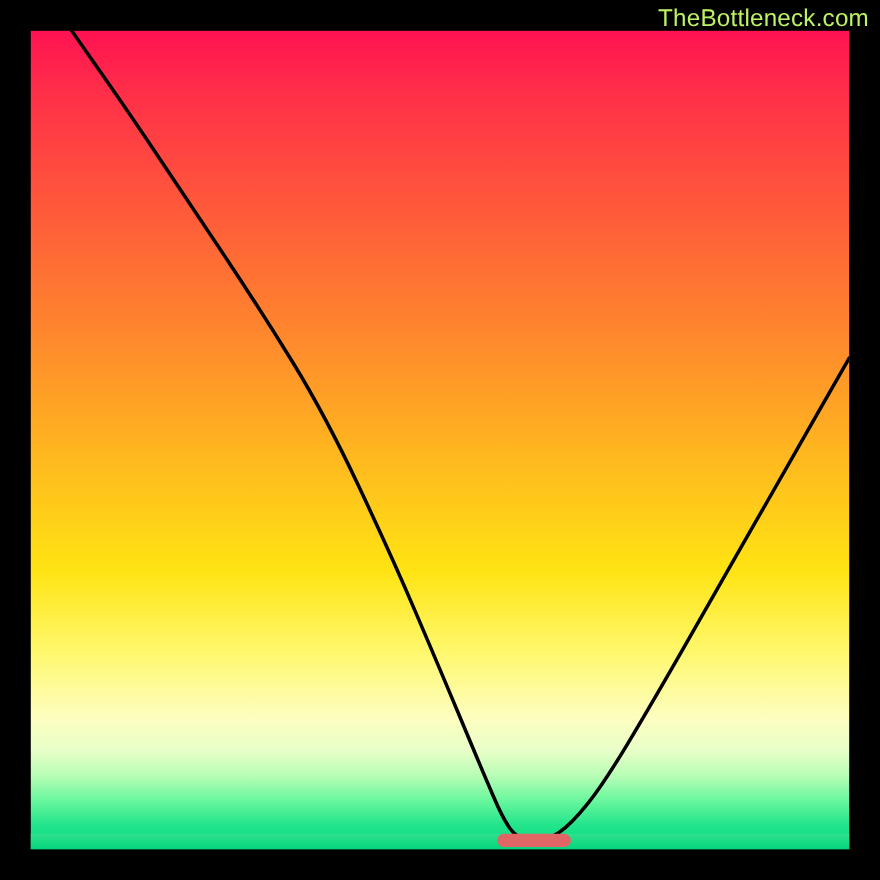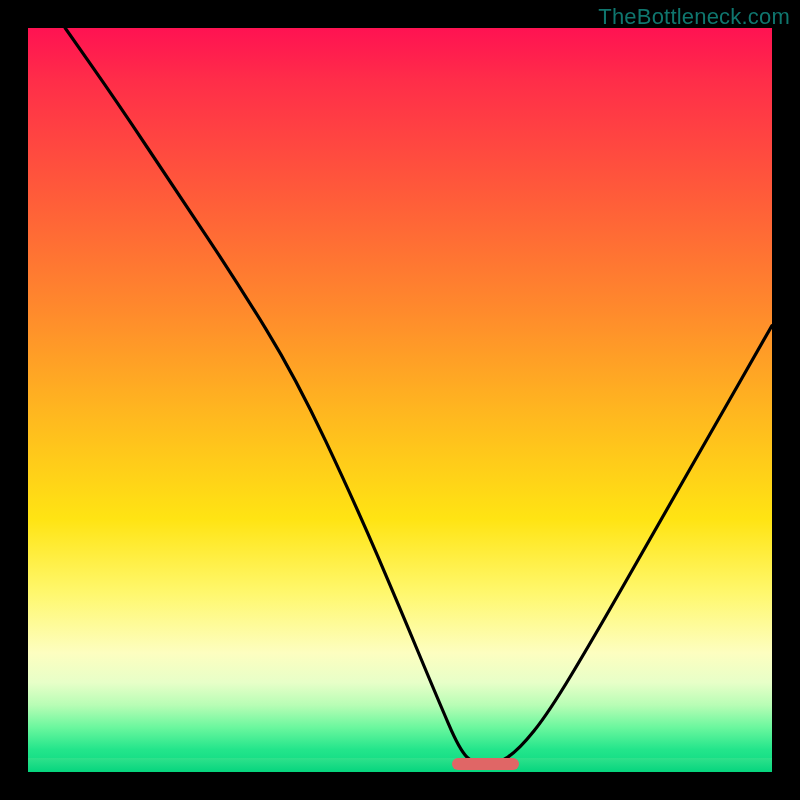--- a/index.html
+++ b/index.html
@@ -68,21 +68,21 @@
     position: absolute;
     height: 12px;
     border-radius: 6px;
     background: #e06666;
     bottom: 2px;
   }
   .watermark {
     position: absolute;
     top: 4px;
     right: 10px;
-    color: #0f766e;
+    color: #bef264;
     font-size: 22px;
     letter-spacing: 0.2px;
   }
 </style>
 </head>
 <body>
 
 <div class="frame">
   <div class="gradient-bg"></div>
   <div class="green-band"></div>

